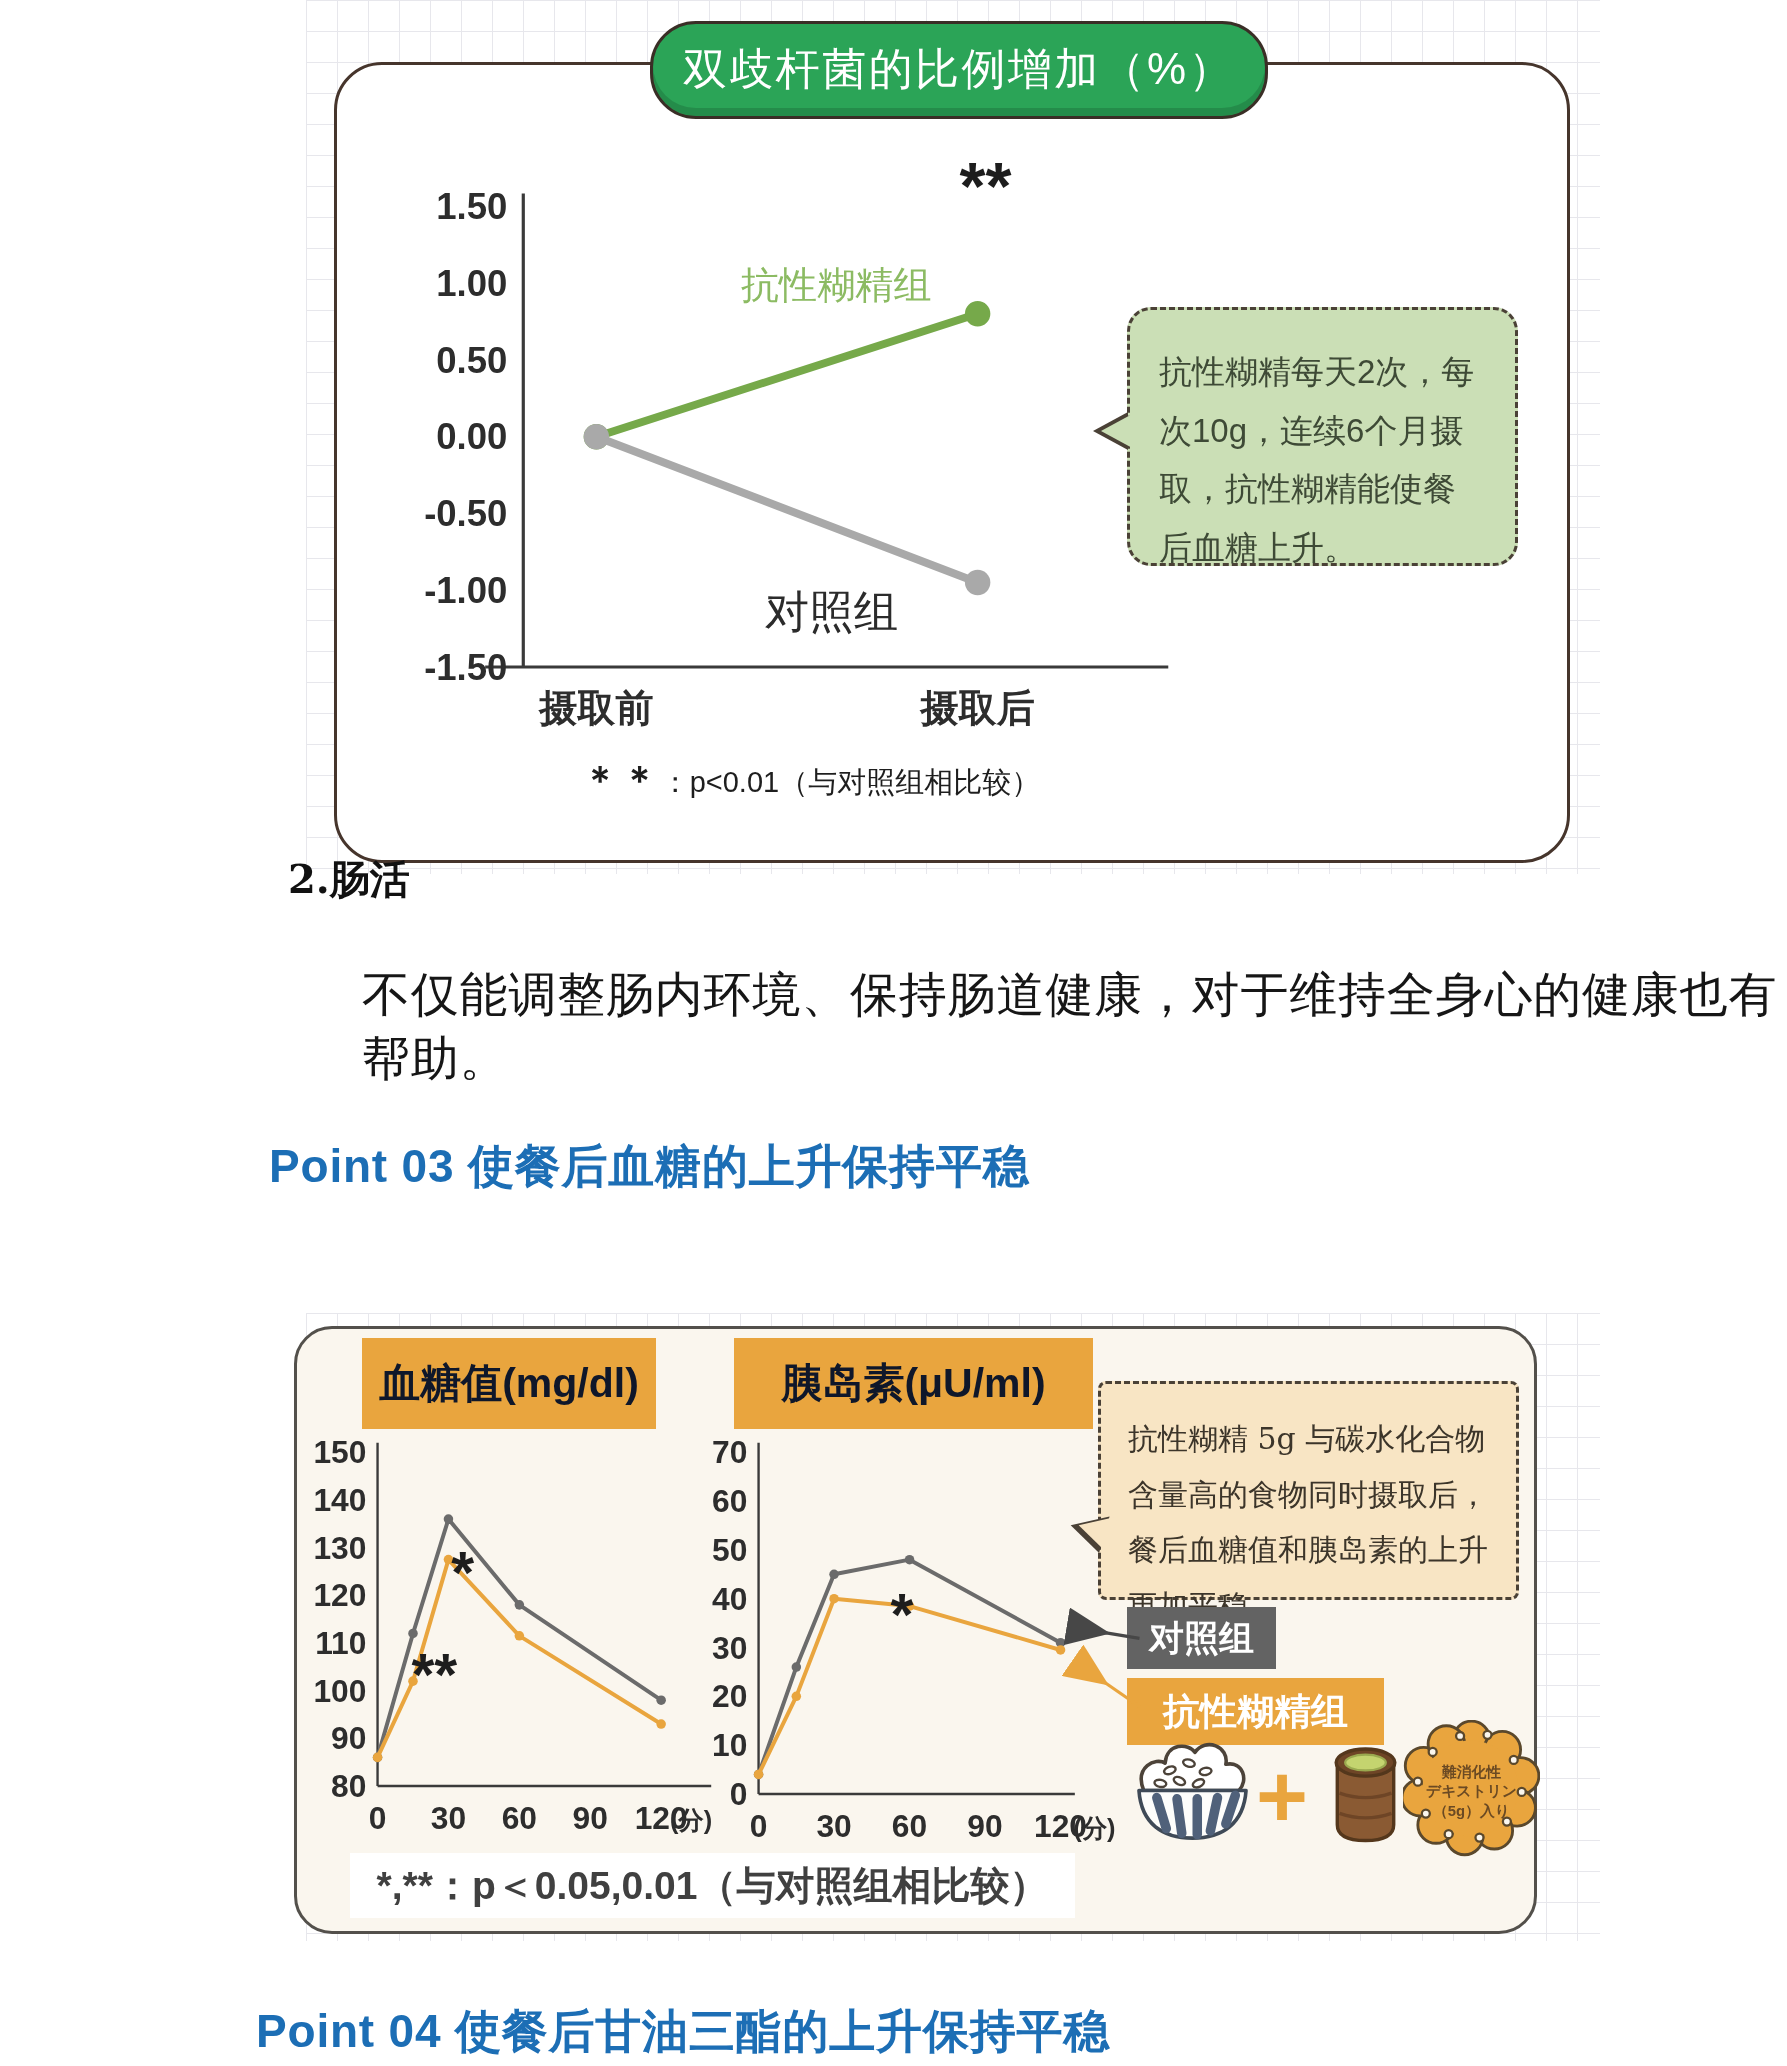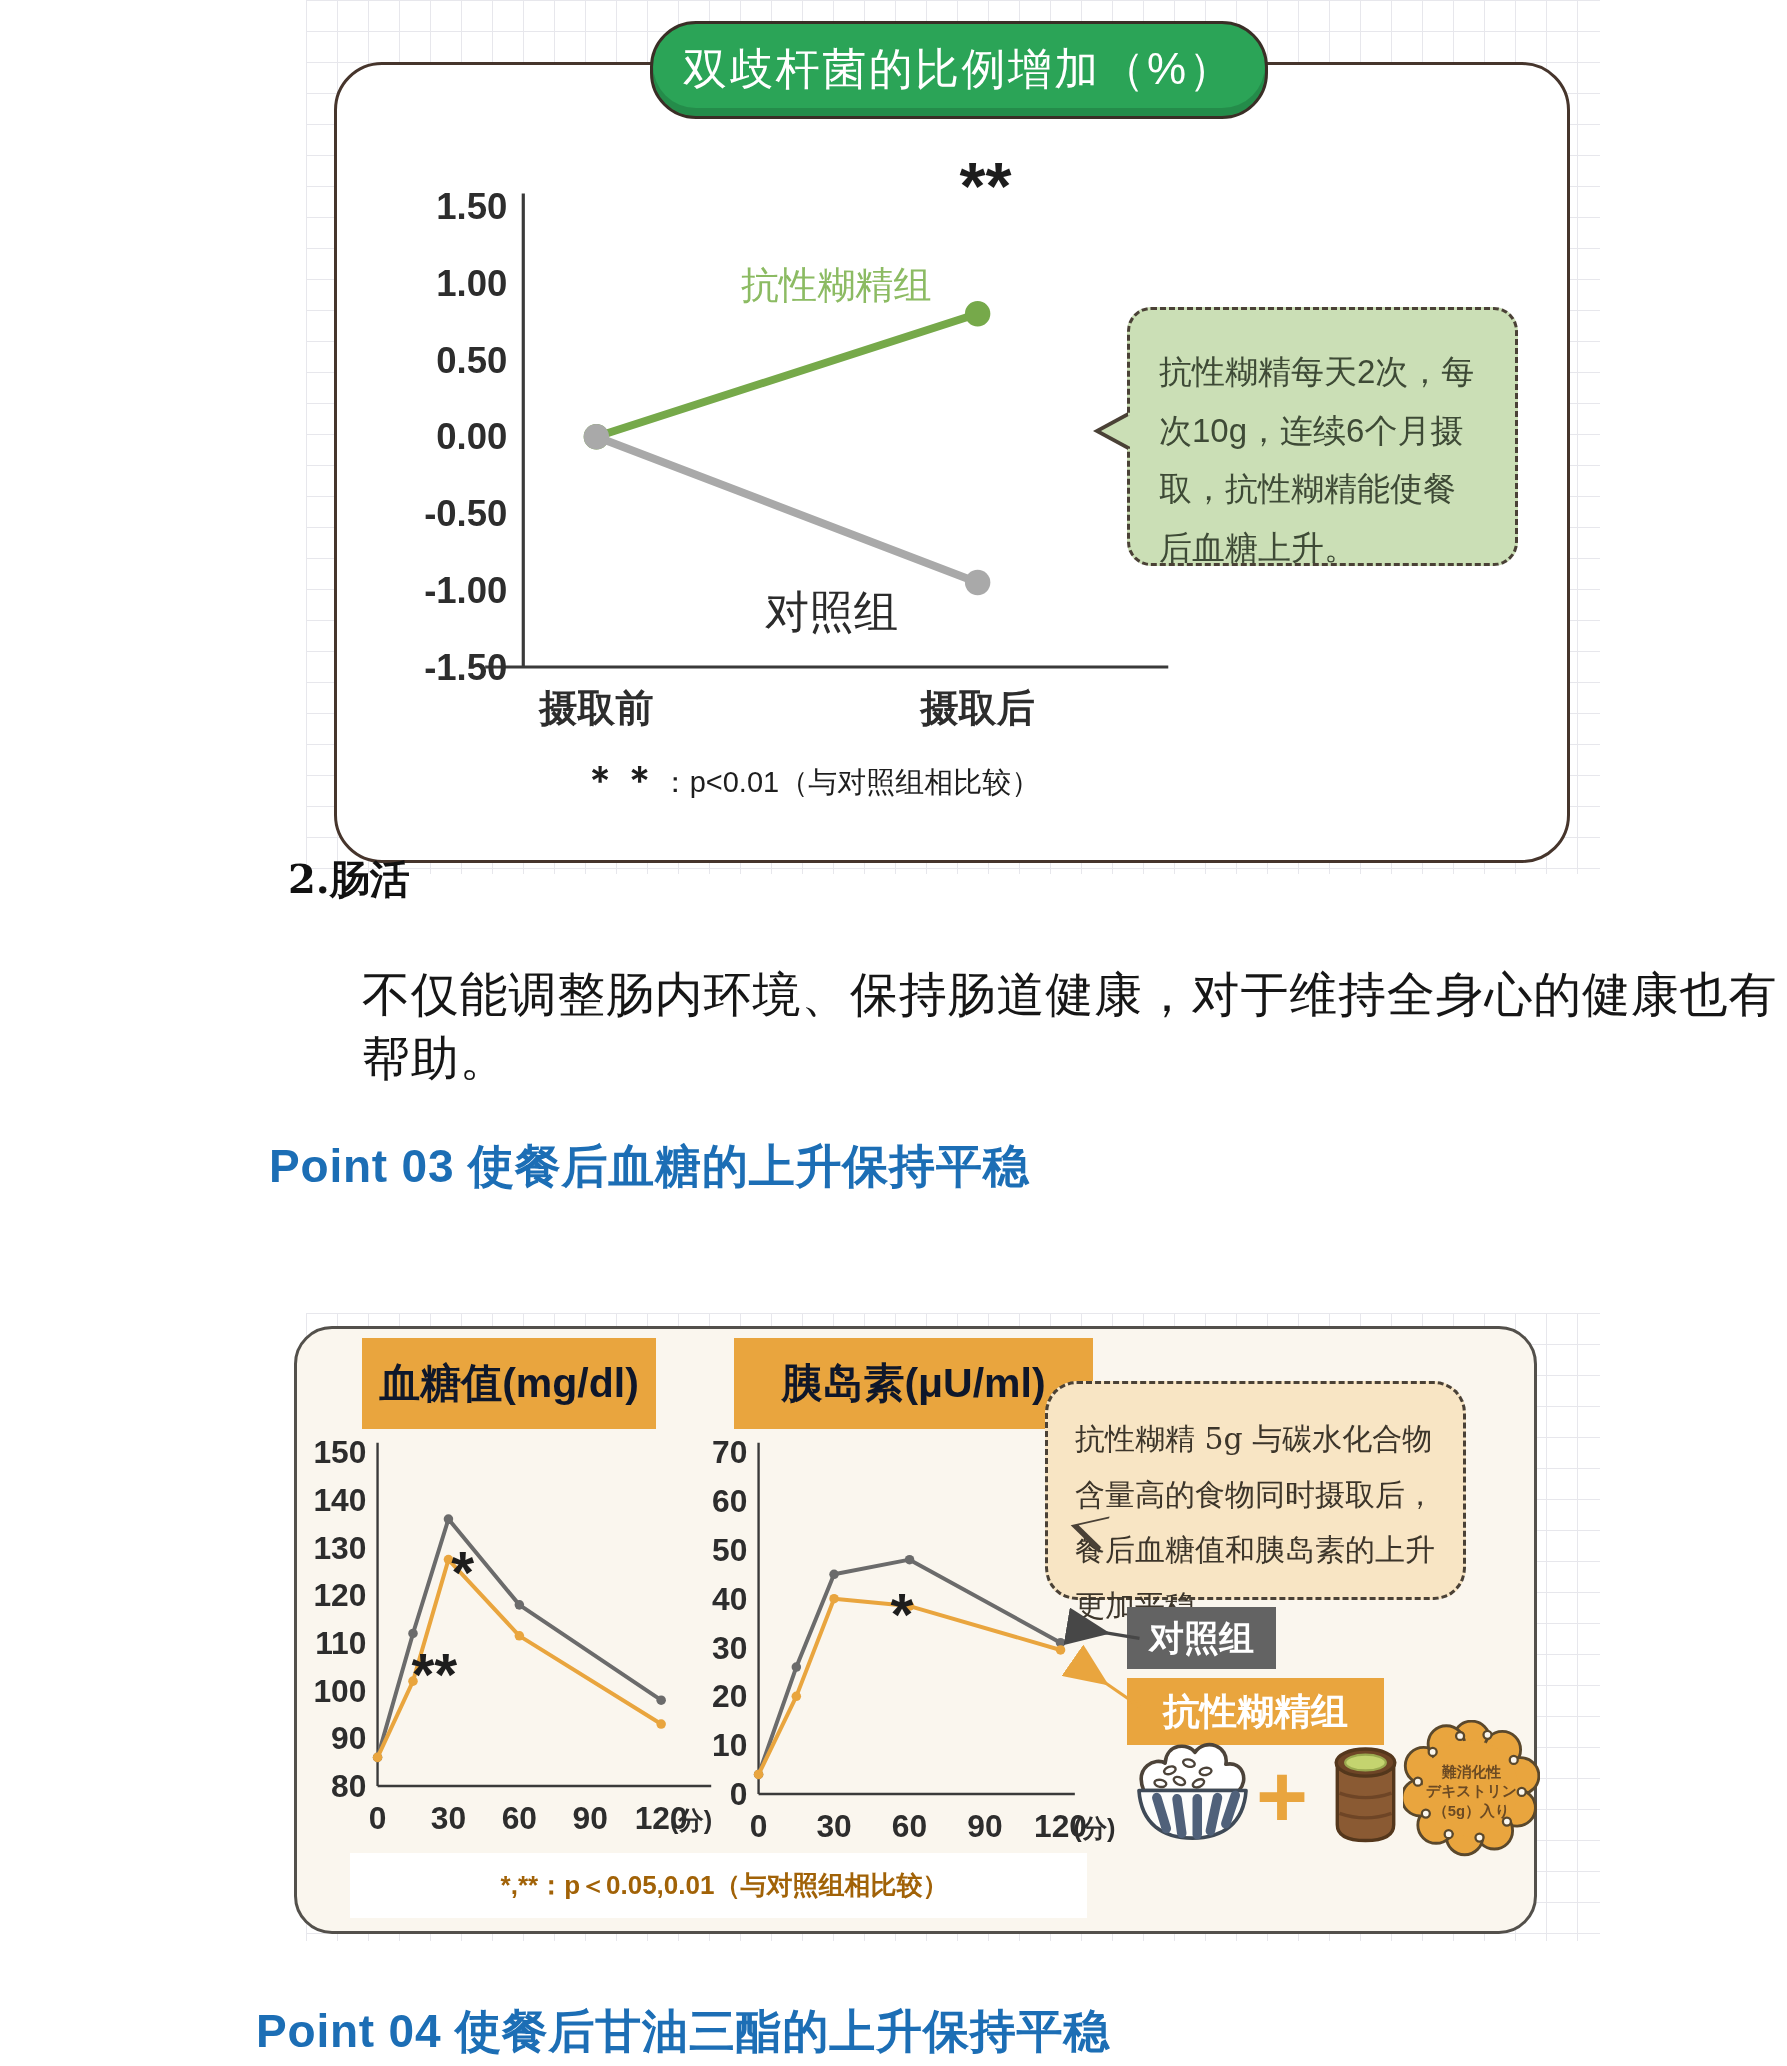--- a/index.html
+++ b/index.html
@@ -22,34 +22,34 @@
         background:var(--accent-green,#2ba457);border:3.2px solid #3a2e26;border-radius:46px;
         display:flex;align-items:center;justify-content:center;color:#fff;font-size:44px;
         font-weight:400;letter-spacing:2.4px;box-shadow:inset 0 -8px 0 rgba(0,0,0,.14);}
   #chart-bifido{position:absolute;left:350px;top:111px;}
   #chart-glucose{position:absolute;left:314px;top:1430px;}
   #chart-insulin{position:absolute;left:695px;top:1430px;}
   
   .bubble{position:absolute;border:3.2px dashed #4a4136;}
   .bubble1{left:1127px;top:307px;width:385px;height:253px;background:var(--bubble-green,#cbdfb6);border-radius:24px;}
   .bubble1 p{margin:0;padding:33px 29px;font-size:33px;line-height:1.78;color:#3e4a36;font-weight:500;}
-  .bubble2{left:1045px;top:1381px;width:415px;height:213px;background:var(--bubble-cream,#f8e5c4);border-radius:32px;}
+  .bubble2{left:1098px;top:1381px;width:415px;height:213px;background:var(--bubble-cream,#f8e5c4);border-radius:8px;}
   .bubble2 p{margin:0;padding:27px 27px;font-size:30px;line-height:1.85;color:#3c352a;
              font-family:"DejaVu Serif",serif;}
   .tail{position:absolute;width:0;height:0;border-top:19px solid transparent;border-bottom:19px solid transparent;}
   .tail-border{border-right:35px solid #4a4136;}
   .tail1b{left:1093px;top:412px;}
   .tail1f{left:1101px;top:412px;border-right:35px solid var(--bubble-green,#cbdfb6);}
   .tail2b{left:1070px;top:1511px;transform:rotate(16deg);}
   .tail2f{left:1078px;top:1511px;transform:rotate(16deg);border-right:35px solid var(--bubble-cream,#f8e5c4);}
   
   .footnote1{position:absolute;left:509px;top:755px;width:604px;text-align:center;font-size:29px;color:#1e1e1e;}
   .footnote1 .fs{font-size:37px;font-weight:700;letter-spacing:2.4px;}
   .footnote2{position:absolute;left:350px;top:1853px;width:725px;height:65px;background:#fff;
-             display:flex;align-items:center;justify-content:center;font-size:26px;font-weight:700;color:#a16207;padding-left:12px;}
+             display:flex;align-items:center;justify-content:center;font-size:39px;font-weight:700;color:#404040;}
   
   .sec2{position:absolute;left:288px;top:852px;margin:0;font-size:40px;font-weight:700;color:#111;
         font-family:"DejaVu Serif",serif;}
   .para{position:absolute;margin:0;font-size:48px;color:#161616;font-family:"DejaVu Serif",serif;letter-spacing:0.8px;}
   .para1{left:362px;top:963px;}
   .para2{left:334px;top:1241px;}
   .point{position:absolute;margin:0;font-size:46px;font-weight:700;color:var(--heading-blue,#1c6eb5);letter-spacing:0.8px;}
   .point03{left:269px;top:1136px;}
   .point04{left:256px;top:2001px;}
   

